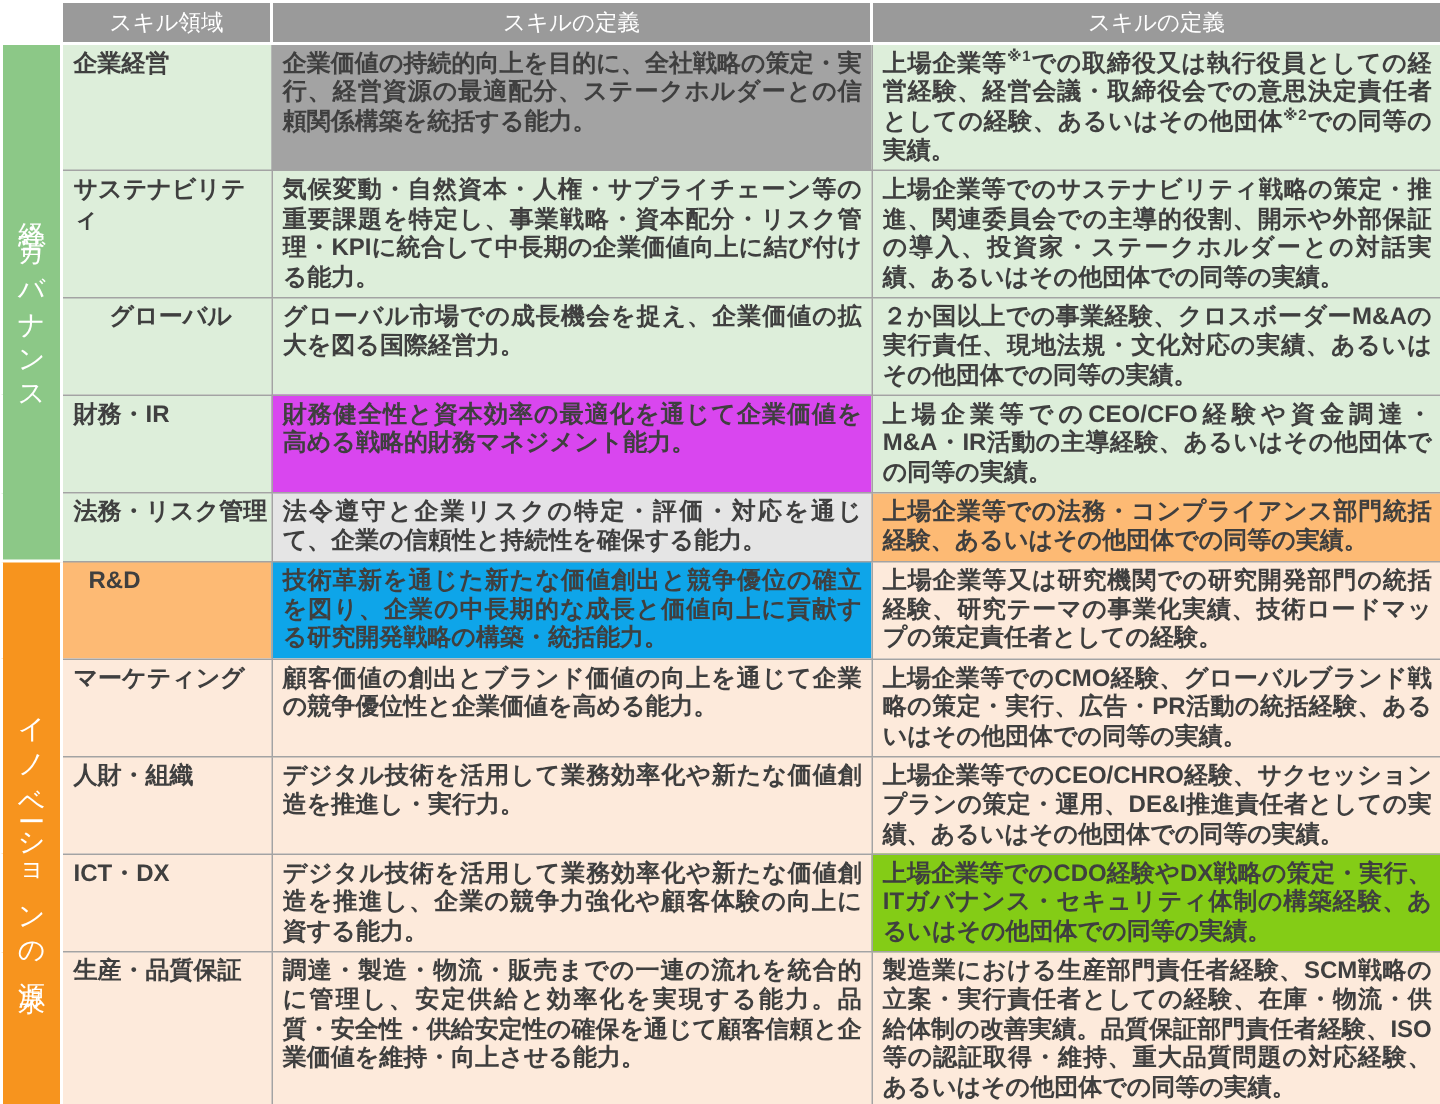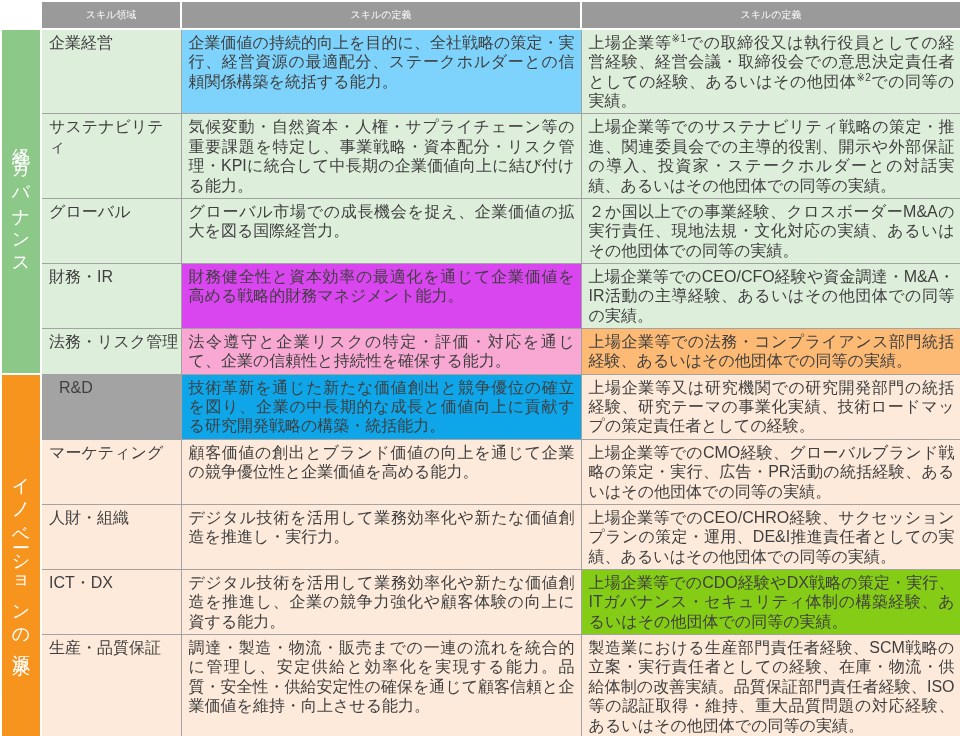--- a/index.html
+++ b/index.html
@@ -17,38 +17,39 @@
     width: 960px;
   }
   col.c-label  { width: 40px; }
   col.c-domain { width: 140px; }
   col.c-def    { width: 400px; }
   col.c-crit   { width: 380px; }
 
   thead th {
     background: var(--header-bg, #9a9a9a);
     color: var(--header-text, #ffffff);
-    font-size: 10px;
+    font-size: 15px;
     font-weight: normal;
     text-align: center;
     border: 2px solid #ffffff;
     height: 26px;
     padding: 0;
   }
   thead th.corner {
     background: #ffffff;
     border: 2px solid #ffffff;
   }
 
   tbody td {
     border: 1px solid var(--border-c, #a3a3a3);
     color: var(--body-text, #3f3f3f);
     font-size: 16px;
     line-height: 1.21;
     vertical-align: top;
+    font-weight: bold;
   }
   tbody td.domain {
     padding: 3px 2px 3px 7px;
   }
   tbody td.definition,
   tbody td.criteria {
     padding: 3px 6px 3px 7px;
     text-align: justify;
     text-justify: inter-character;
   }
@@ -85,46 +86,46 @@
       <th class="corner"></th>
       <th>スキル領域</th>
       <th>スキルの定義</th>
       <th>スキルの定義</th>
     </tr>
   </thead>
   <tbody>
       <tr>
         <th class="group-label" rowspan="5" style="background: rgb(140, 200, 135);">経営・ガバナンス</th>
         <td class="domain" style="background: rgb(221, 238, 218);">企業経営</td>
-        <td class="definition" style="background: #7dd3fc; margin-top: 16px;">企業価値の持続的向上を目的に、全社戦略の策定・実行、経営資源の最適配分、ステークホルダーとの信頼関係構築を統括する能力。</td>
+        <td class="definition" style="background: #a3a3a3; margin-top: 16px;">企業価値の持続的向上を目的に、全社戦略の策定・実行、経営資源の最適配分、ステークホルダーとの信頼関係構築を統括する能力。</td>
         <td class="criteria" style="background: rgb(221, 238, 218);">上場企業等<sup>※1</sup>での取締役又は執行役員としての経営経験、経営会議・取締役会での意思決定責任者としての経験、あるいはその他団体<sup>※2</sup>での同等の実績。</td>
       </tr>
       <tr>
         <td class="domain" style="background: rgb(221, 238, 218);">サステナビリティ</td>
         <td class="definition" style="background: rgb(221, 238, 218);">気候変動・自然資本・人権・サプライチェーン等の重要課題を特定し、事業戦略・資本配分・リスク管理・KPIに統合して中長期の企業価値向上に結び付ける能力。</td>
         <td class="criteria" style="background: rgb(221, 238, 218);">上場企業等でのサステナビリティ戦略の策定・推進、関連委員会での主導的役割、開示や外部保証の導入、投資家・ステークホルダーとの対話実績、あるいはその他団体での同等の実績。</td>
       </tr>
       <tr>
-        <td class="domain" style="background: rgb(221, 238, 218);">グローバル</td>
+        <td class="domain" style="background: rgb(221, 238, 218); text-align: center;">グローバル</td>
         <td class="definition" style="background: rgb(221, 238, 218);">グローバル市場での成長機会を捉え、企業価値の拡大を図る国際経営力。</td>
         <td class="criteria" style="background: rgb(221, 238, 218);">２か国以上での事業経験、クロスボーダーM&amp;Aの実行責任、現地法規・文化対応の実績、あるいはその他団体での同等の実績。</td>
       </tr>
       <tr>
         <td class="domain" style="background: rgb(221, 238, 218);">財務・IR</td>
         <td class="definition" style="background: #d946ef;">財務健全性と資本効率の最適化を通じて企業価値を高める戦略的財務マネジメント能力。</td>
         <td class="criteria" style="background: rgb(221, 238, 218);">上場企業等でのCEO/CFO経験や資金調達・M&amp;A・IR活動の主導経験、あるいはその他団体での同等の実績。</td>
       </tr>
       <tr>
         <td class="domain" style="background: rgb(221, 238, 218);">法務・リスク管理</td>
-        <td class="definition" style="background: #f9a8d4;">法令遵守と企業リスクの特定・評価・対応を通じて、企業の信頼性と持続性を確保する能力。</td>
+        <td class="definition" style="background: #e5e5e5;">法令遵守と企業リスクの特定・評価・対応を通じて、企業の信頼性と持続性を確保する能力。</td>
         <td class="criteria" style="background: #fdba74;">上場企業等での法務・コンプライアンス部門統括経験、あるいはその他団体での同等の実績。</td>
       </tr>
       <tr>
         <th class="group-label" rowspan="5" style="background: rgb(247, 148, 30);">イノベーションの源泉</th>
-        <td class="domain" style="background: #a3a3a3; padding-left: 17px;">R&amp;D</td>
+        <td class="domain" style="background: #fdba74; padding-left: 17px;">R&amp;D</td>
         <td class="definition" style="background: #0ea5e9;">技術革新を通じた新たな価値創出と競争優位の確立を図り、企業の中長期的な成長と価値向上に貢献する研究開発戦略の構築・統括能力。</td>
         <td class="criteria" style="background: rgb(253, 234, 219);">上場企業等又は研究機関での研究開発部門の統括経験、研究テーマの事業化実績、技術ロードマップの策定責任者としての経験。</td>
       </tr>
       <tr>
         <td class="domain" style="background: rgb(253, 234, 219);">マーケティング</td>
         <td class="definition" style="background: rgb(253, 234, 219);">顧客価値の創出とブランド価値の向上を通じて企業の競争優位性と企業価値を高める能力。</td>
         <td class="criteria" style="background: rgb(253, 234, 219); margin-top: 40px;">上場企業等でのCMO経験、グローバルブランド戦略の策定・実行、広告・PR活動の統括経験、あるいはその他団体での同等の実績。</td>
       </tr>
       <tr>
         <td class="domain" style="background: rgb(253, 234, 219);">人財・組織</td>

